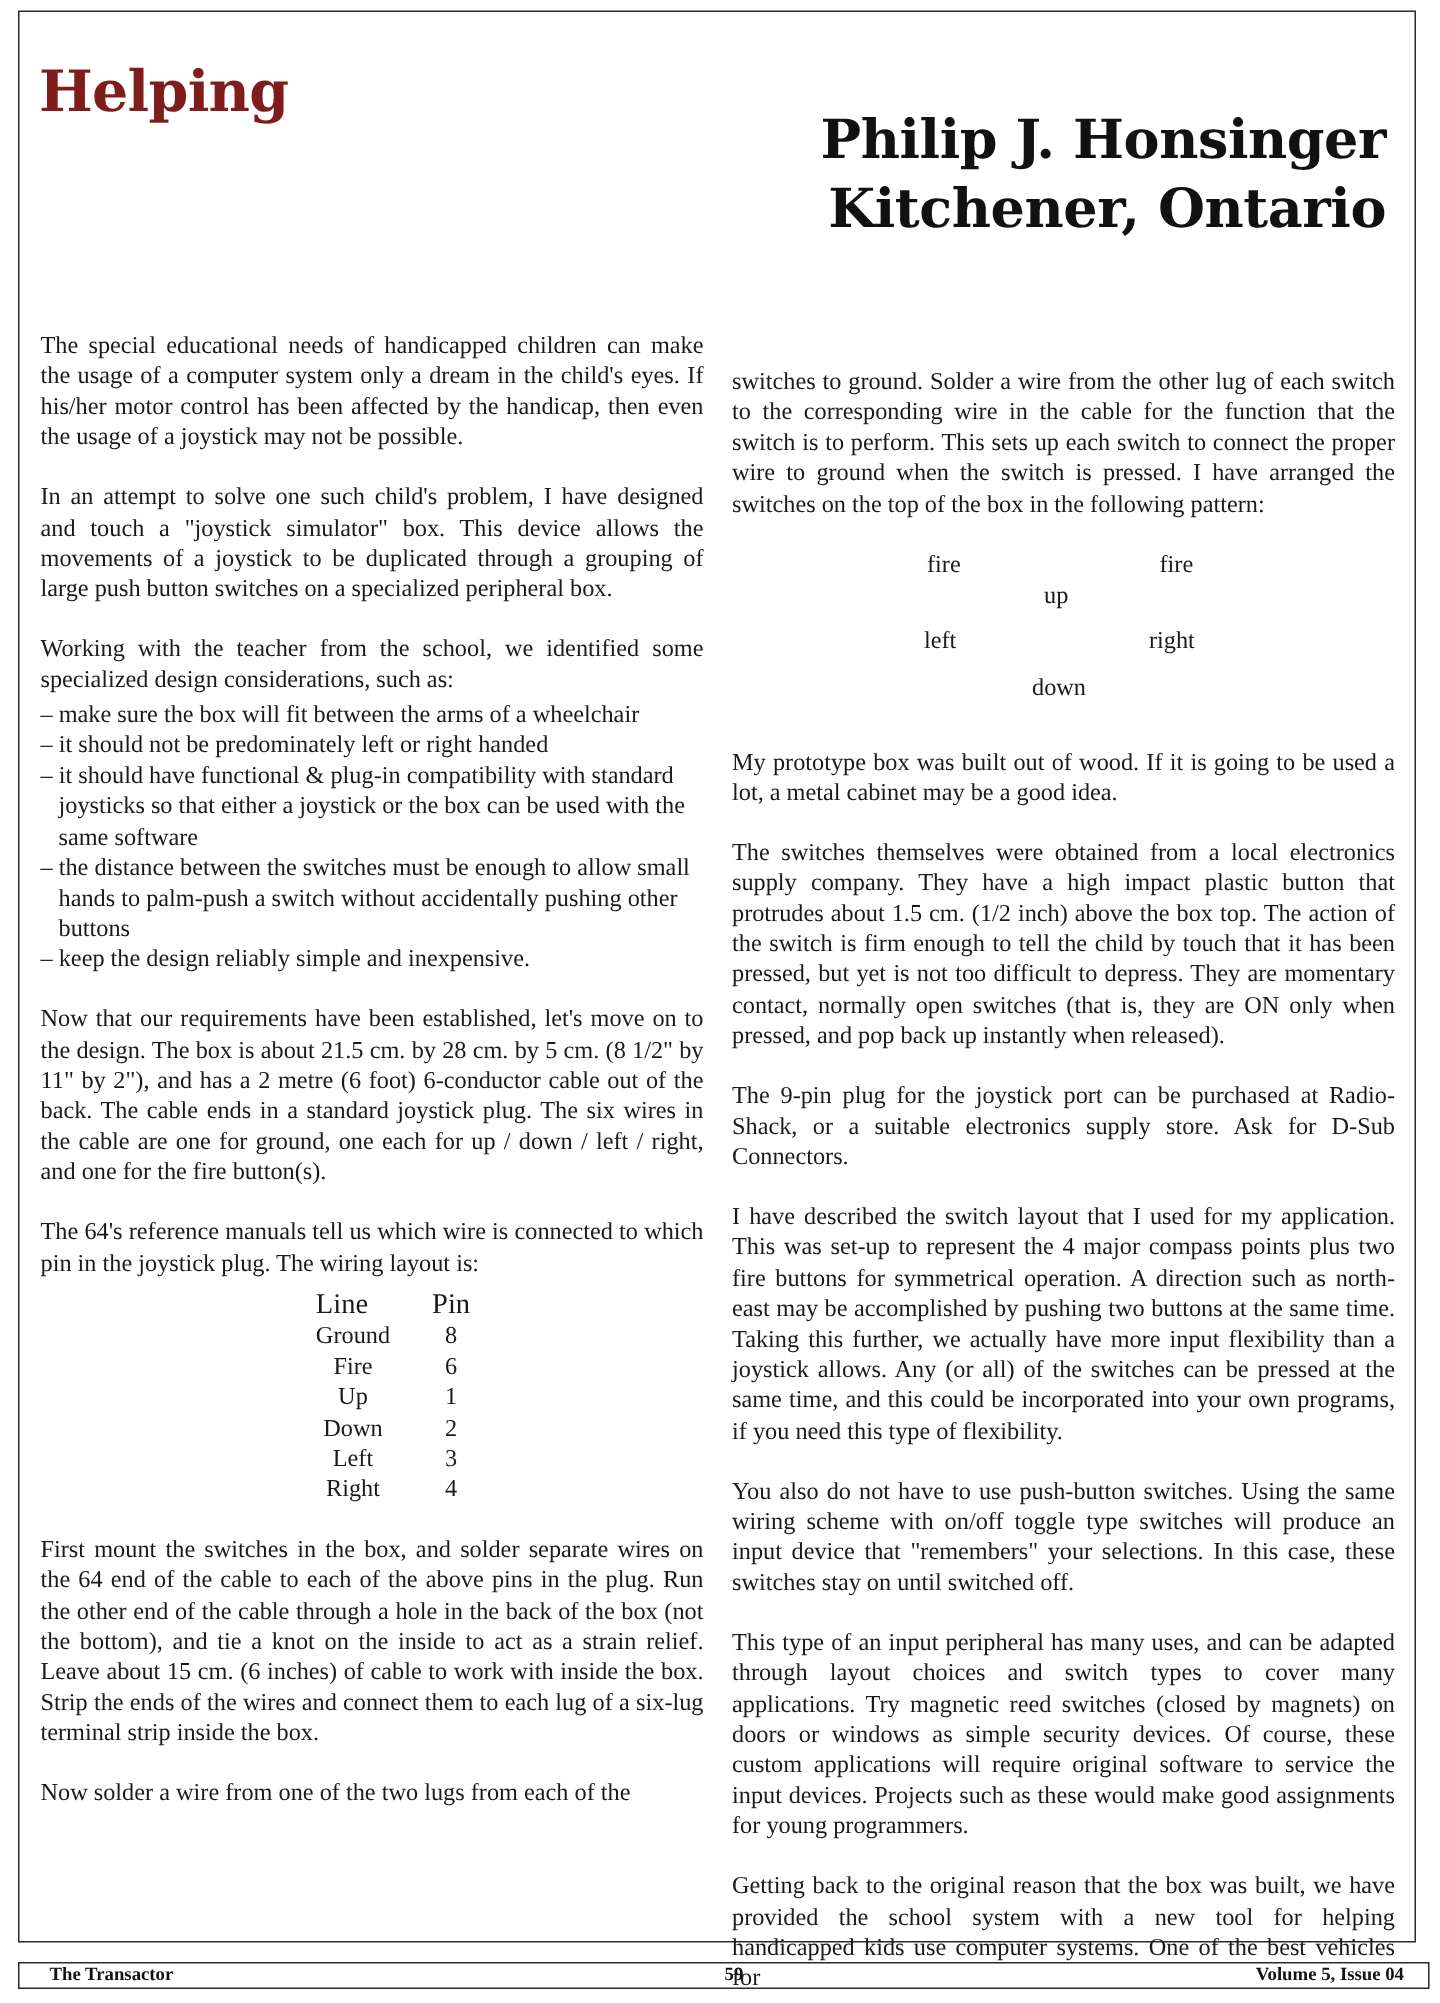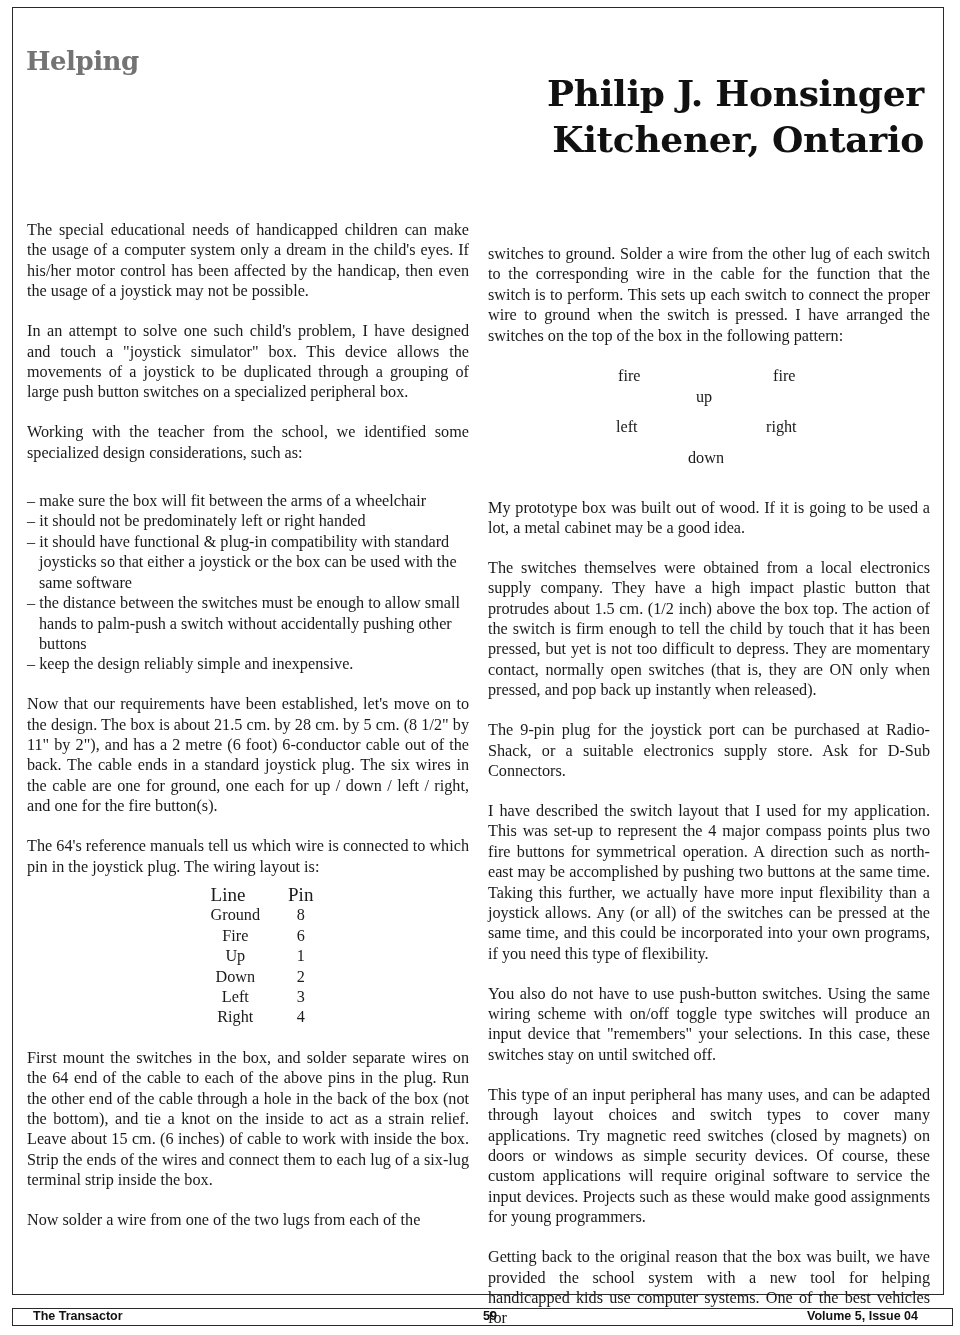--- a/index.html
+++ b/index.html
@@ -4,21 +4,21 @@
 <style>
   html, body { margin: 0; padding: 0; background: #ffffff; }
   body { width: 960px; height: 1335px; position: relative; overflow: hidden; color: #1a1a1a; }
   .frame {
     position: absolute; left: 12px; top: 7px; width: 932px; height: 1288px;
     border: 1.5px solid #2a2a2a; box-sizing: border-box;
   }
   .title {
     position: absolute; left: 26px; top: 38px;
     font-family: "DejaVu Serif", "Liberation Serif", serif; font-weight: bold;
-    font-size: 26px; line-height: 46px; color: #737373; letter-spacing: -0.5px;
+    font-size: 38px; line-height: 46px; color: #7f1d1d; letter-spacing: -0.5px;
   }
   .author {
     position: absolute; right: 36px; top: 38px; text-align: right;
     font-family: "DejaVu Serif", "Liberation Serif", serif; font-weight: bold;
     font-size: 36px; line-height: 46px; color: #111; letter-spacing: -0.3px; margin-top: 32px;
   }
   .col {
     position: absolute; width: 442px;
     font-family: "Liberation Serif", "DejaVu Serif", serif;
     font-size: 16.2px; line-height: 20.4px; color: #1a1a1a;
@@ -31,45 +31,45 @@
   ul.req li { padding-left: 12px; text-indent: -12px; text-align: left; }
   ul.req li::before { content: "– "; }
   table.wiring { margin: 0 auto 20px auto; border-collapse: collapse; position: relative; left: 14px; }
   table.wiring th { font-weight: normal; padding: 0 14px; line-height: 20.4px; font-size: 19px; }
   table.wiring td { text-align: center; padding: 0 14px; line-height: 20.4px; }
   .pattern { position: relative; height: 110px; margin: 0 0 22px 0; }
   .pattern span { position: absolute; text-align: center; }
   .footer {
     position: absolute; left: 12px; top: 1308px; width: 941px; height: 18px;
     border: 1.5px solid #2a2a2a; box-sizing: border-box;
-    font-family: Liberation Sans, sans-serif; font-weight: bold;
+    font-family: Liberation Serif, serif; font-weight: bold;
     font-size: 12.5px; line-height: 15px; color: #111;
   }
   .footer .pub { position: absolute; left: 20px; top: 0; }
   .footer .page { position: absolute; left: 470px; top: 0; }
-  .footer .issue { position: absolute; right: 34px; top: 0; }
+  .footer .issue { position: absolute; right: 16px; top: 0; }
 </style>
 </head>
 <body>
 
 <div class="frame"></div>
 
 <div class="title">
   <div>Helping</div>
 </div>
 
 <div class="author">
   <div>Philip J. Honsinger</div>
   <div>Kitchener, Ontario</div>
 </div>
 
 <div class="col left">
   <p>The special educational needs of handicapped children can make the usage of a computer system only a dream in the child's eyes. If his/her motor control has been affected by the handicap, then even the usage of a joystick may not be possible.</p>
   <p>In an attempt to solve one such child's problem, I have designed and touch a "joystick simulator" box. This device allows the movements of a joystick to be duplicated through a grouping of large push button switches on a specialized peripheral box.</p>
-  <p style="margin-bottom:28px">Working with the teacher from the school, we identified some specialized design considerations, such as:</p>
+  <p style="margin-bottom:3px">Working with the teacher from the school, we identified some specialized design considerations, such as:</p>
   <ul class="req">
     <li>make sure the box will fit between the arms of a wheelchair</li>
     <li>it should not be predominately left or right handed</li>
     <li>it should have functional &amp; plug-in compatibility with standard joysticks so that either a joystick or the box can be used with the same software</li>
     <li>the distance between the switches must be enough to allow small hands to palm-push a switch without accidentally pushing other buttons</li>
     <li>keep the design reliably simple and inexpensive.</li>
   </ul>
   <p>Now that our requirements have been established, let's move on to the design. The box is about 21.5 cm. by 28 cm. by 5 cm. (8 1/2" by 11" by 2"), and has a 2 metre (6 foot) 6-conductor cable out of the back. The cable ends in a standard joystick plug. The six wires in the cable are one for ground, one each for up / down / left / right, and one for the fire button(s).</p>
   <p style="margin-bottom:8px">The 64's reference manuals tell us which wire is connected to which pin in the joystick plug. The wiring layout is:</p>
   <table class="wiring">

